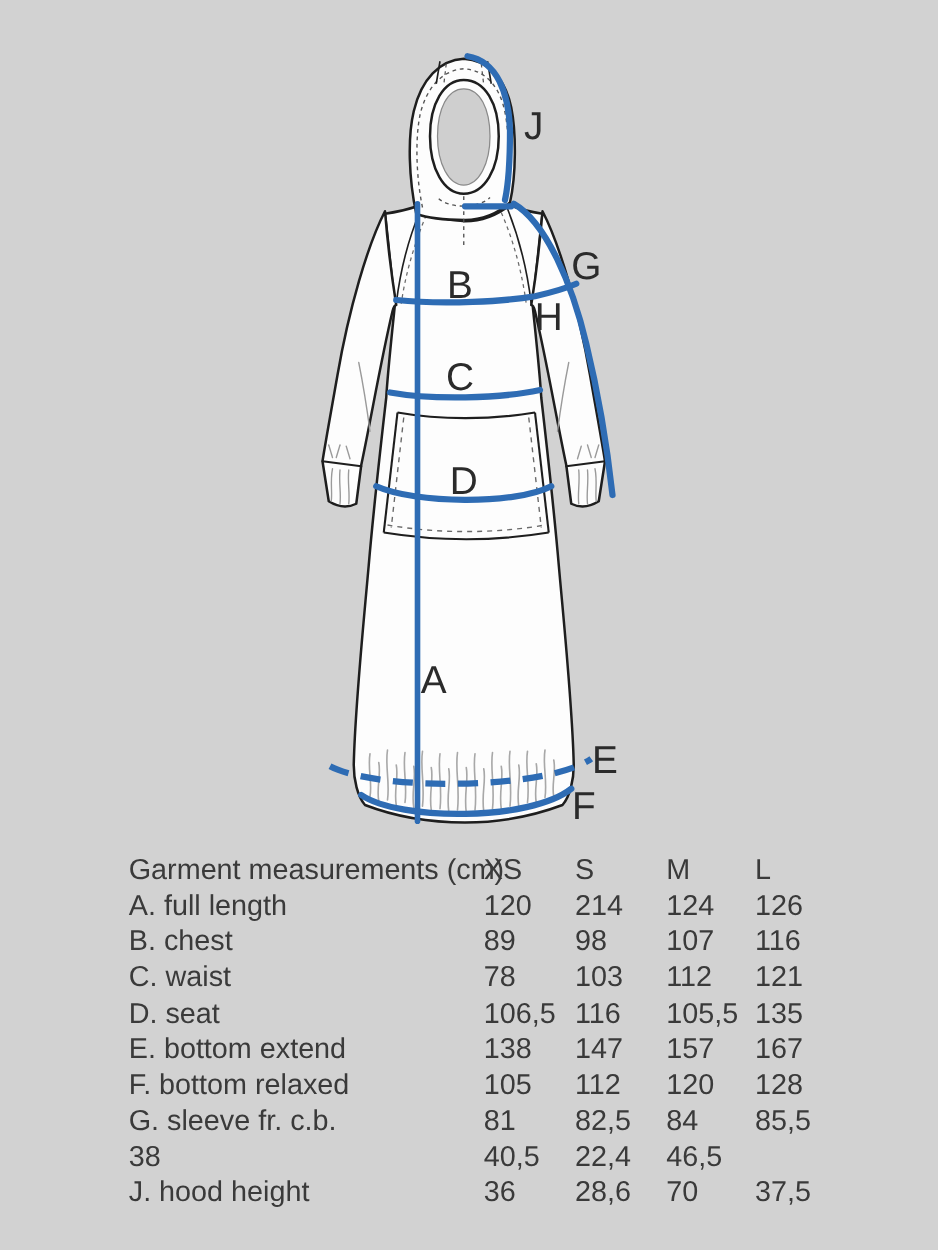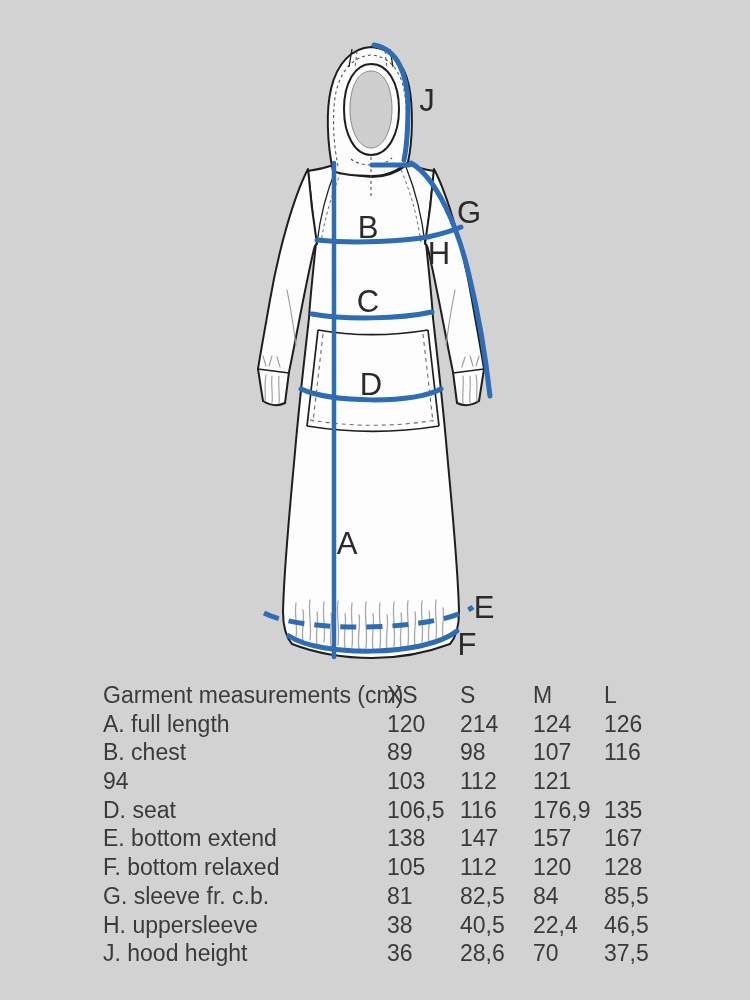--- a/index.html
+++ b/index.html
@@ -217,30 +217,31 @@
           <span>126</span>
         </div>
         <div class="t-row">
           <span>B. chest</span>
           <span>89</span>
           <span>98</span>
           <span>107</span>
           <span>116</span>
         </div>
         <div class="t-row">
-          <span>94</span>
+          <span>C. waist</span>
+          <span>78</span>
           <span>103</span>
           <span>112</span>
           <span>121</span>
         </div>
         <div class="t-row">
           <span>D. seat</span>
           <span>106,5</span>
           <span>116</span>
-          <span>176,9</span>
+          <span>105,5</span>
           <span>135</span>
         </div>
         <div class="t-row">
           <span>E. bottom extend</span>
           <span>138</span>
           <span>147</span>
           <span>157</span>
           <span>167</span>
         </div>
         <div class="t-row">
@@ -251,21 +252,20 @@
           <span>128</span>
         </div>
         <div class="t-row">
           <span>G. sleeve fr. c.b.</span>
           <span>81</span>
           <span>82,5</span>
           <span>84</span>
           <span>85,5</span>
         </div>
         <div class="t-row">
-          <span>H. uppersleeve</span>
           <span>38</span>
           <span>40,5</span>
           <span>22,4</span>
           <span>46,5</span>
         </div>
         <div class="t-row">
           <span>J. hood height</span>
           <span>36</span>
           <span>28,6</span>
           <span>70</span>

